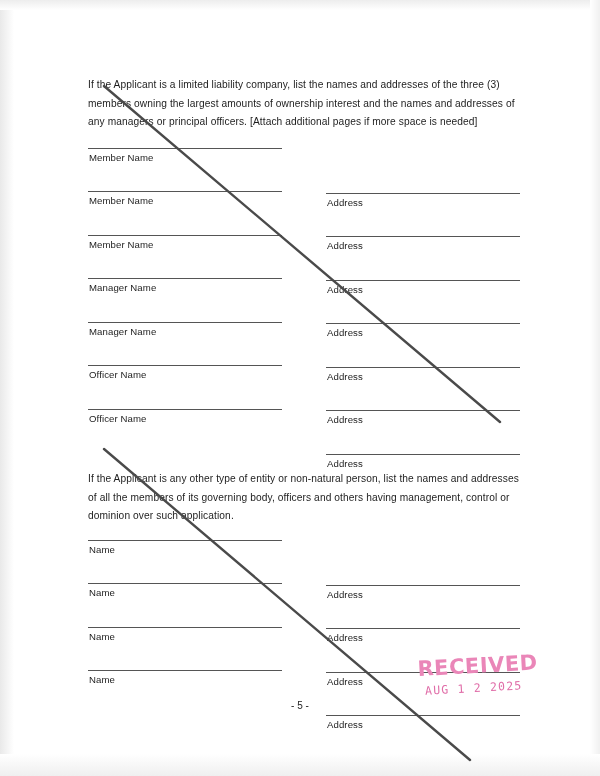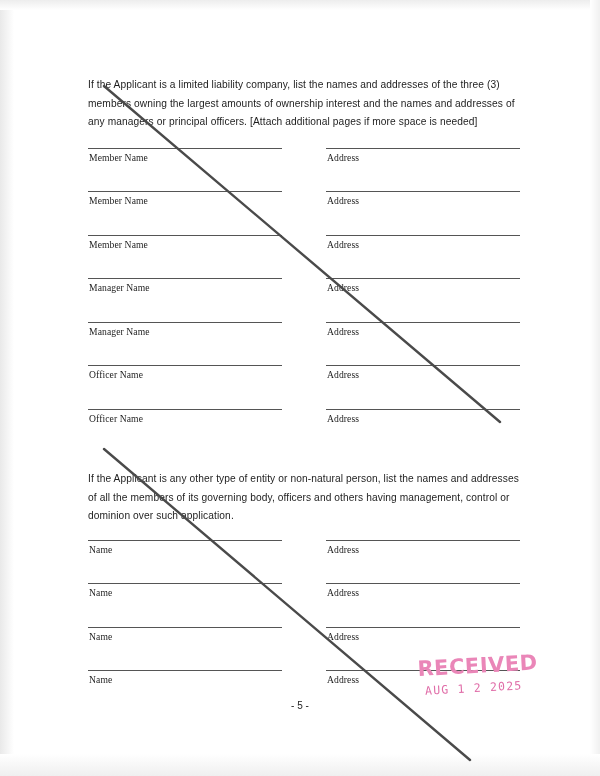--- a/index.html
+++ b/index.html
@@ -55,34 +55,33 @@
     line-height: 18.5px;
     color: #1d1d1d;
     letter-spacing: 0.1px;
     margin: 0;
   }
   .para-1 { margin-bottom: 16px; }
   .para-2 { margin-top: 18px; margin-bottom: 14px; }
 
   .field-block {
     margin-bottom: 0;
-    font-family: Liberation Serif, serif;
   }
   .field-row {
     display: flex;
     width: 100%;
     height: 43.5px;
     position: relative;
   }
   .field-col {
     position: relative;
   }
   .field-col.left { width: 194px; }
   .field-col.spacer { width: 44px; }
-  .field-col.right { width: 194px; }
+  .field-col.right { width: 194px; margin-top: 45px; }
 
   .rule {
     border-bottom: 1px solid #555;
     height: 0;
     width: 100%;
     position: absolute;
     top: 0;
   }
   .field-label {
     position: absolute;

